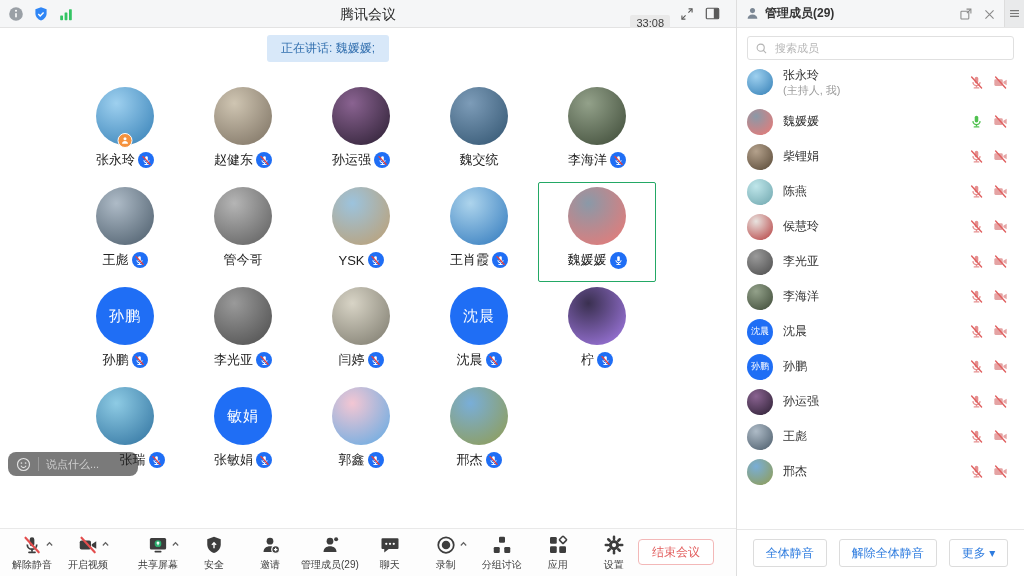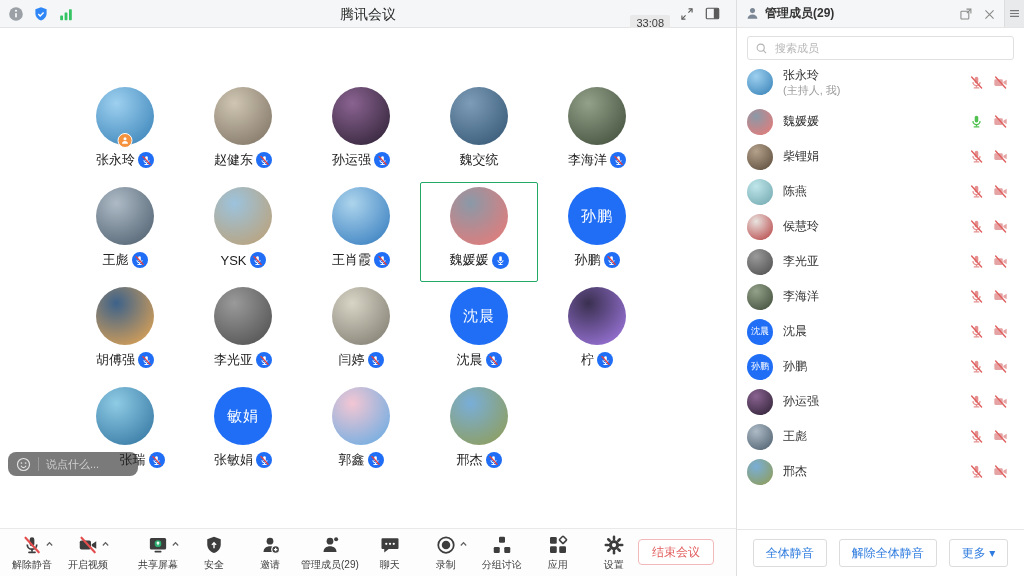--- a/index.html
+++ b/index.html
@@ -108,20 +108,21 @@
       </span>
     <span class="ic tb-layout">
         <svg width="15" height="15" viewBox="0 0 16 16" xmlns="http://www.w3.org/2000/svg">
           <rect x="1.4" y="2.4" width="13.2" height="11.2" rx="1.2" fill="none" stroke="#5a5a5a" stroke-width="1.3"></rect>
           <rect x="9.4" y="2.4" width="5.2" height="11.2" fill="#5a5a5a"></rect>
         </svg>
       </span>
   </div>
 
   <div class="main">
+    <div class="banner">正在讲话: 魏媛媛;</div>
     <div id="grid">
         <div class="cell ">
     <div class="avatar" style="background:radial-gradient(circle at 35% 28%, #9ed0ef 0%, #4a90c2 78%);">
             <span class="host-badge">
               <svg width="9" height="9" viewBox="0 0 16 16" xmlns="http://www.w3.org/2000/svg">
                 <circle cx="8" cy="4.9" r="2.7" fill="#fff"></circle>
                 <path d="M2.8 13.6c0-2.9 2.3-4.6 5.2-4.6s5.2 1.7 5.2 4.6z" fill="#fff"></path>
               </svg>
             </span>
           </div>
@@ -198,20 +199,26 @@
                 <rect x="6.1" y="1.8" width="3.8" height="7.2" rx="1.9" fill="#fff"></rect>
   <path d="M4.2 7.6a3.8 3.8 0 0 0 7.6 0" fill="none" stroke="#fff" stroke-width="1.4"></path>
   <line x1="8" y1="11.6" x2="8" y2="13.4" stroke="#fff" stroke-width="1.4"></line>
   <line x1="5.6" y1="13.8" x2="10.4" y2="13.8" stroke="#fff" stroke-width="1.4" stroke-linecap="round"></line>
                 <line x1="2.8" y1="2.2" x2="13.4" y2="13.8" stroke="#e8413c" stroke-width="1.7" stroke-linecap="round"></line>
               </svg>
             </span>
           </div>
   </div>
         <div class="cell ">
+    <div class="avatar" style="background:radial-gradient(circle at 35% 28%, #b5b5b5 0%, #6f6f6f 78%);"></div>
+    <div class="name-row">
+            <span>管今哥</span>
+          </div>
+  </div>
+        <div class="cell ">
     <div class="avatar" style="background:radial-gradient(circle at 35% 28%, #9cc3dd 0%, #b7a687 78%);"></div>
     <div class="name-row">
             <span>YSK</span>
             <span class="mic-badge ">
        <svg width="11" height="11" viewBox="0 0 16 16" xmlns="http://www.w3.org/2000/svg">
                 <rect x="6.1" y="1.8" width="3.8" height="7.2" rx="1.9" fill="#fff"></rect>
   <path d="M4.2 7.6a3.8 3.8 0 0 0 7.6 0" fill="none" stroke="#fff" stroke-width="1.4"></path>
   <line x1="8" y1="11.6" x2="8" y2="13.4" stroke="#fff" stroke-width="1.4"></line>
   <line x1="5.6" y1="13.8" x2="10.4" y2="13.8" stroke="#fff" stroke-width="1.4" stroke-linecap="round"></line>
                 <line x1="2.8" y1="2.2" x2="13.4" y2="13.8" stroke="#e8413c" stroke-width="1.7" stroke-linecap="round"></line>
@@ -247,35 +254,20 @@
               </svg>
             </span>
           </div>
   </div>
         <div class="cell ">
     <div class="avatar" style="background:#1f6ef5;">
             <span class="init">孙鹏</span>
           </div>
     <div class="name-row">
             <span>孙鹏</span>
-            <span class="mic-badge ">
-       <svg width="11" height="11" viewBox="0 0 16 16" xmlns="http://www.w3.org/2000/svg">
-                <rect x="6.1" y="1.8" width="3.8" height="7.2" rx="1.9" fill="#fff"></rect>
-  <path d="M4.2 7.6a3.8 3.8 0 0 0 7.6 0" fill="none" stroke="#fff" stroke-width="1.4"></path>
-  <line x1="8" y1="11.6" x2="8" y2="13.4" stroke="#fff" stroke-width="1.4"></line>
-  <line x1="5.6" y1="13.8" x2="10.4" y2="13.8" stroke="#fff" stroke-width="1.4" stroke-linecap="round"></line>
-                <line x1="2.8" y1="2.2" x2="13.4" y2="13.8" stroke="#e8413c" stroke-width="1.7" stroke-linecap="round"></line>
-              </svg>
-            </span>
-          </div>
-  </div>
-        <div class="cell ">
-    <div class="avatar" style="background:radial-gradient(circle at 35% 28%, #3d628a 0%, #c99a5b 78%);"></div>
-    <div class="name-row">
-            <span>胡傅强</span>
             <span class="mic-badge ">
        <svg width="11" height="11" viewBox="0 0 16 16" xmlns="http://www.w3.org/2000/svg">
                 <rect x="6.1" y="1.8" width="3.8" height="7.2" rx="1.9" fill="#fff"></rect>
   <path d="M4.2 7.6a3.8 3.8 0 0 0 7.6 0" fill="none" stroke="#fff" stroke-width="1.4"></path>
   <line x1="8" y1="11.6" x2="8" y2="13.4" stroke="#fff" stroke-width="1.4"></line>
   <line x1="5.6" y1="13.8" x2="10.4" y2="13.8" stroke="#fff" stroke-width="1.4" stroke-linecap="round"></line>
                 <line x1="2.8" y1="2.2" x2="13.4" y2="13.8" stroke="#e8413c" stroke-width="1.7" stroke-linecap="round"></line>
               </svg>
             </span>
           </div>

